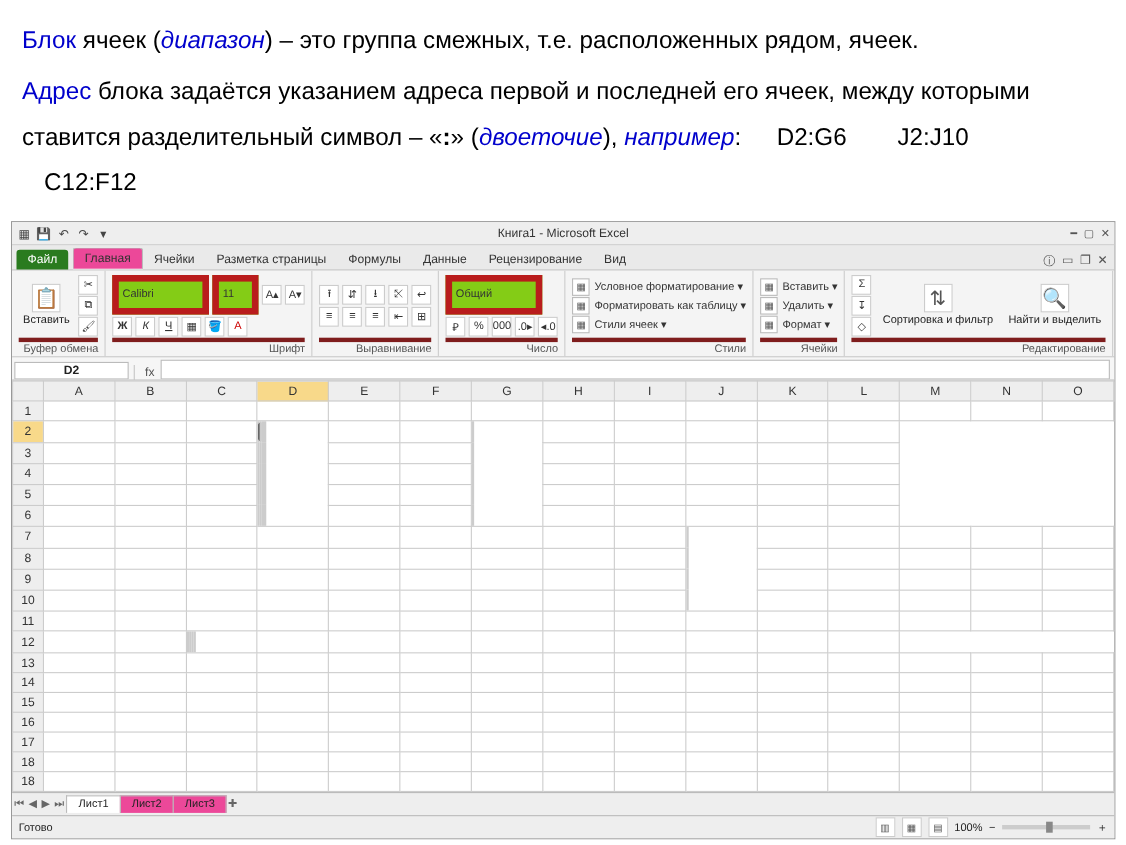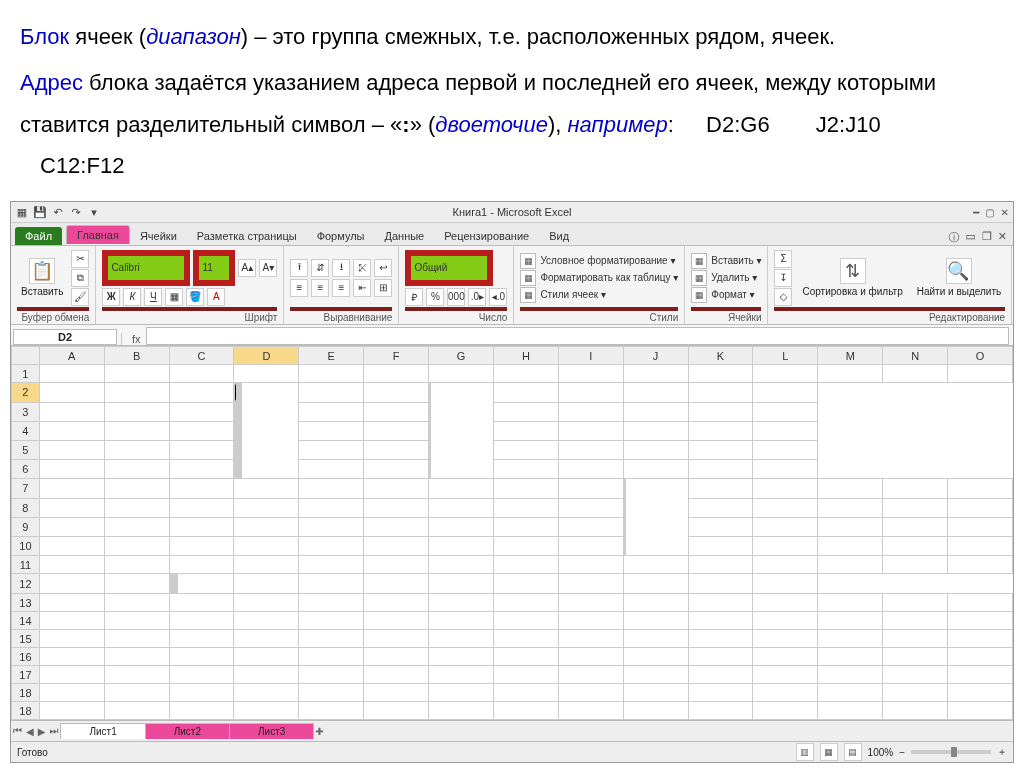--- a/index.html
+++ b/index.html
@@ -52,21 +52,21 @@
 table.grid th.rowh{width:26px;background:#eee}
 table.grid th.colh{width:62px}
 table.grid th.colh.active,table.grid th.rowh.active{background:#f8d98a}
 td.sel{background:#e9e9e9;position:relative}
 td.sel::after{content:"";position:absolute;left:6px;right:6px;top:3px;bottom:3px;background:#d4d4d4;border-radius:6px}
 td.cursor{position:relative}
 td.cursor::after{content:"";position:absolute;inset:0;border:2px solid #000}
 
 .sheet-tabs{height:20px;display:flex;align-items:center;border-top:1px solid #bbb;background:#eee;font-size:10px}
 .sheet-tabs .nav{padding:0 2px;color:#666}
-.sheet-tabs .st{padding:2px 28px;border:1px solid #bbb;border-bottom:none;background:#fff;margin-right:-1px}
+.sheet-tabs .st{padding:2px 10px;border:1px solid #bbb;border-bottom:none;background:#fff;margin-right:-1px}
 .sheet-tabs .st.inactive{background:#ec4899}
 .status{height:20px;display:flex;align-items:center;justify-content:space-between;border-top:1px solid #bbb;background:#eee;font-size:10px;padding:0 6px}
 .status .zoom{display:flex;align-items:center;gap:6px}
 .status .slider{width:80px;height:4px;background:#ccc;position:relative}
 .status .slider::after{content:"";position:absolute;left:50%;top:-3px;width:6px;height:10px;background:#888}
 </style>
 </head>
 <body>
 
 <div class="slide">

